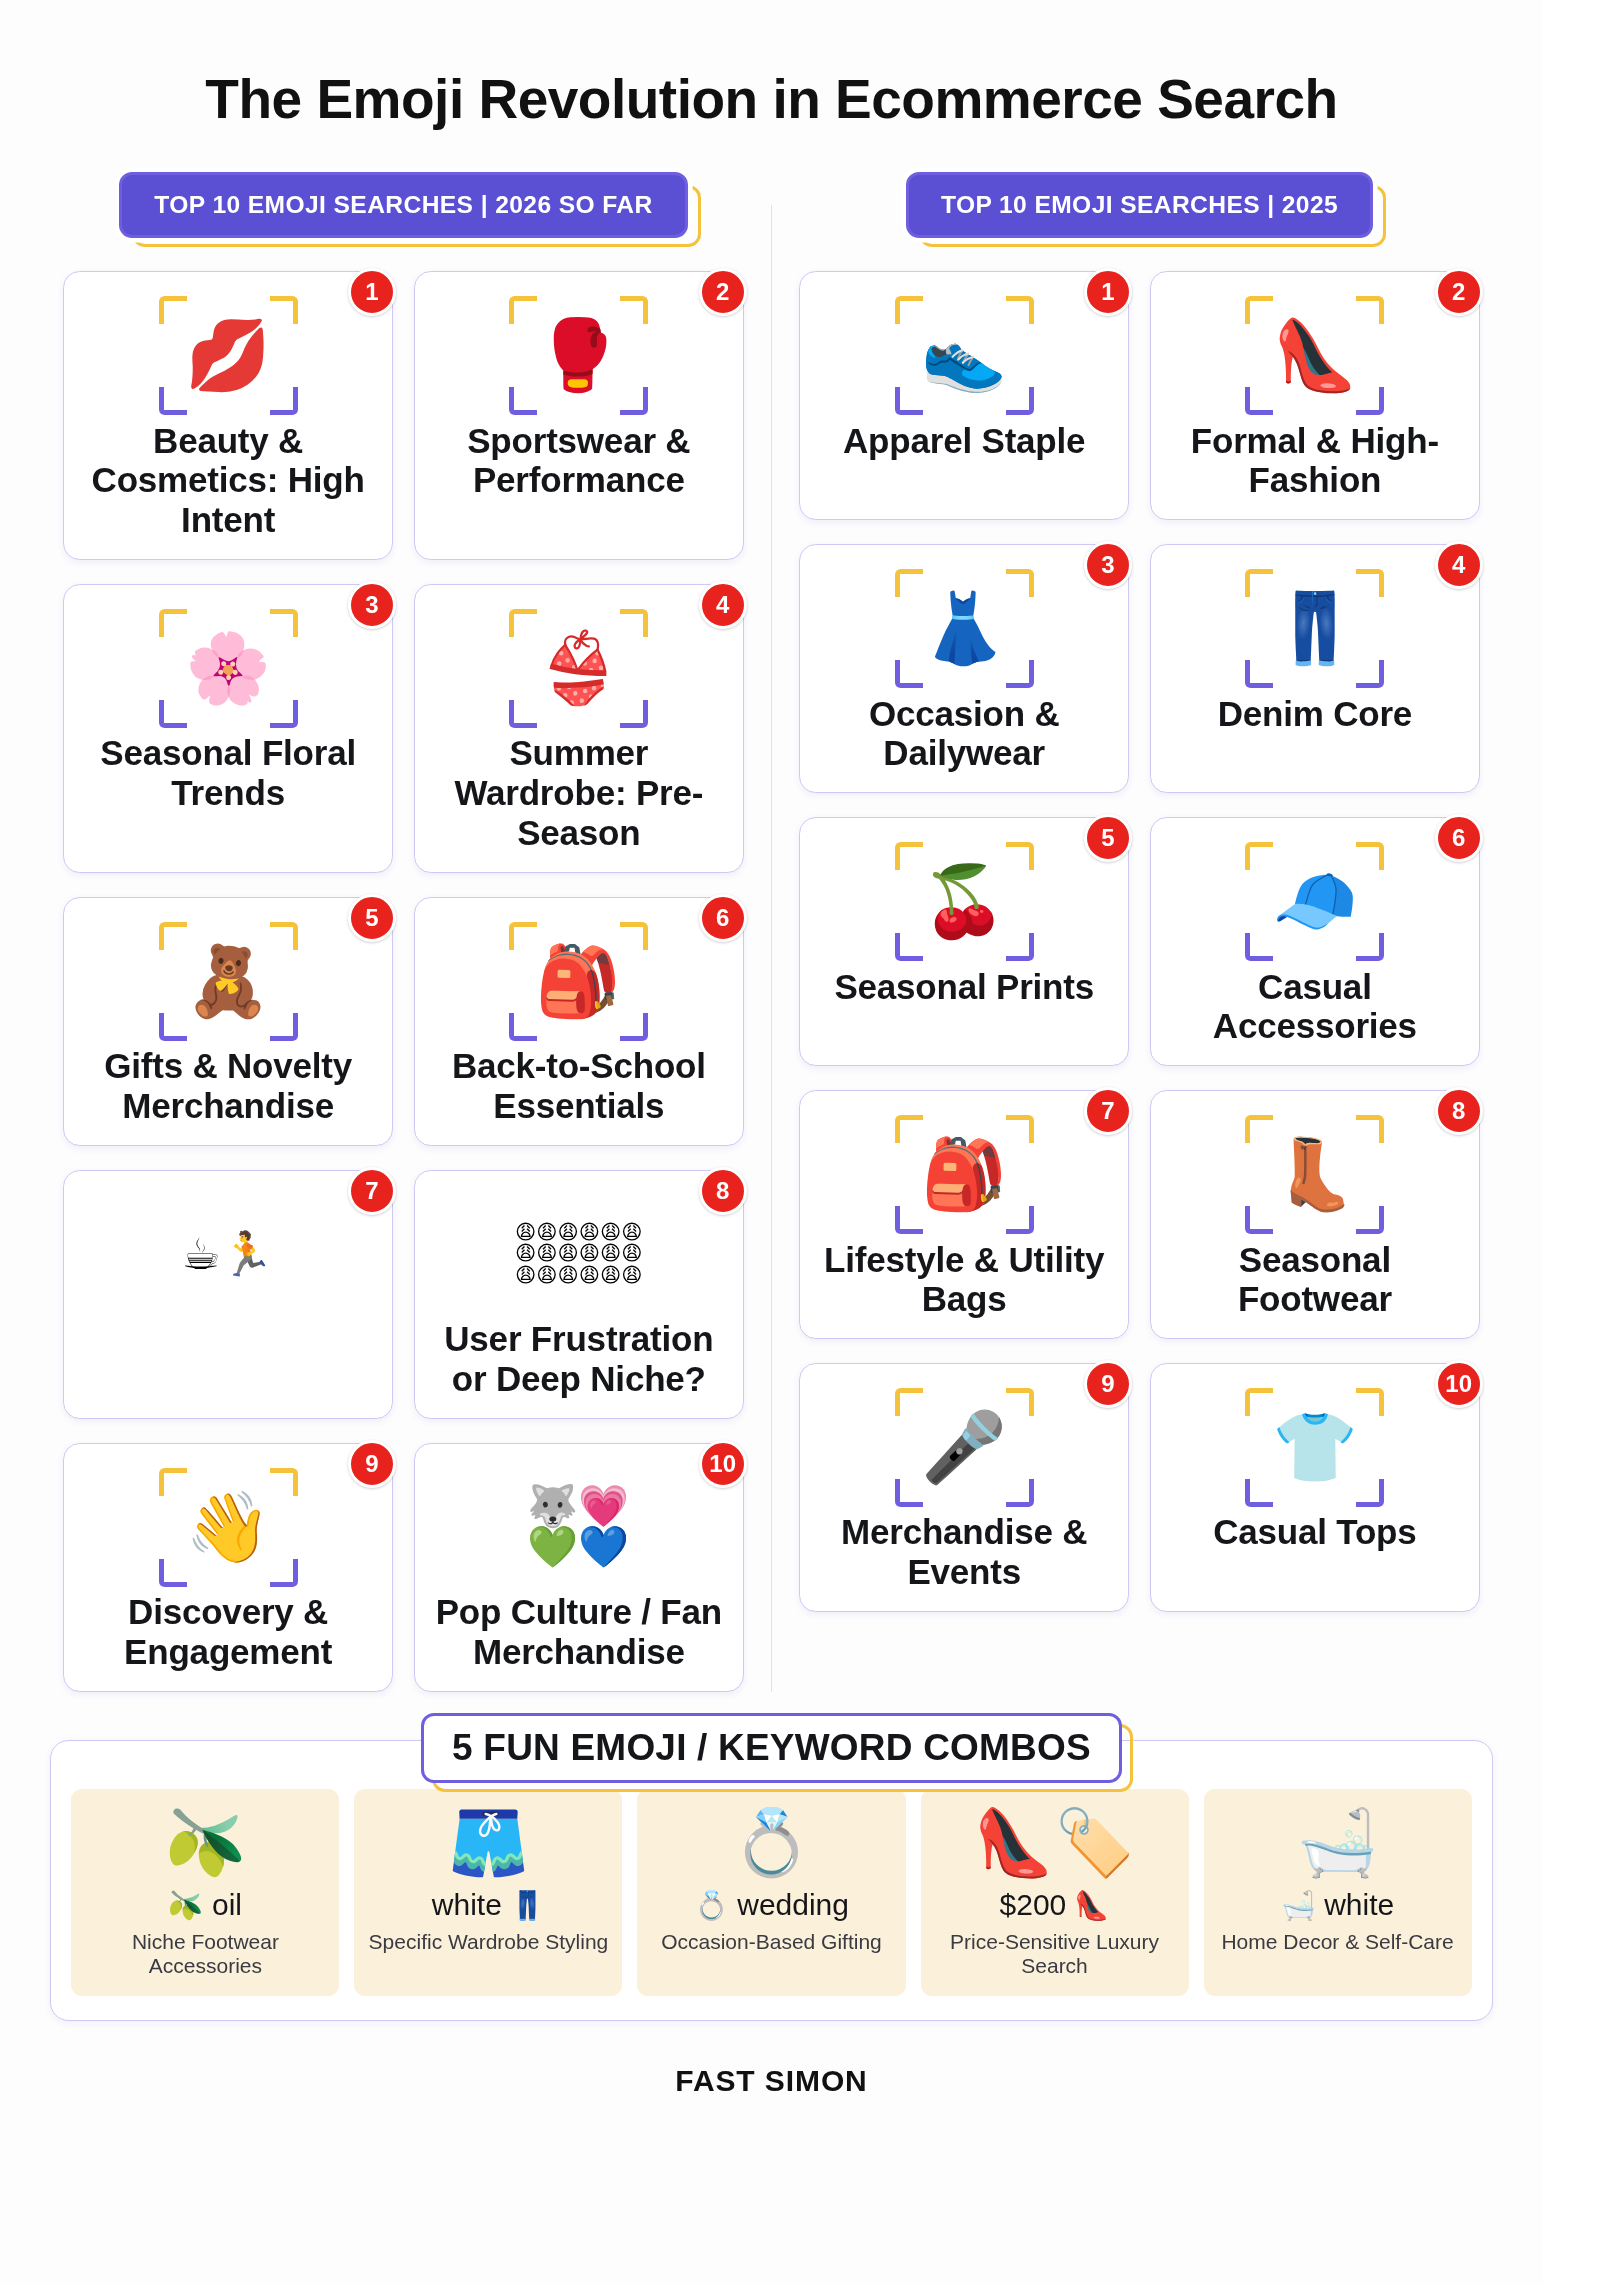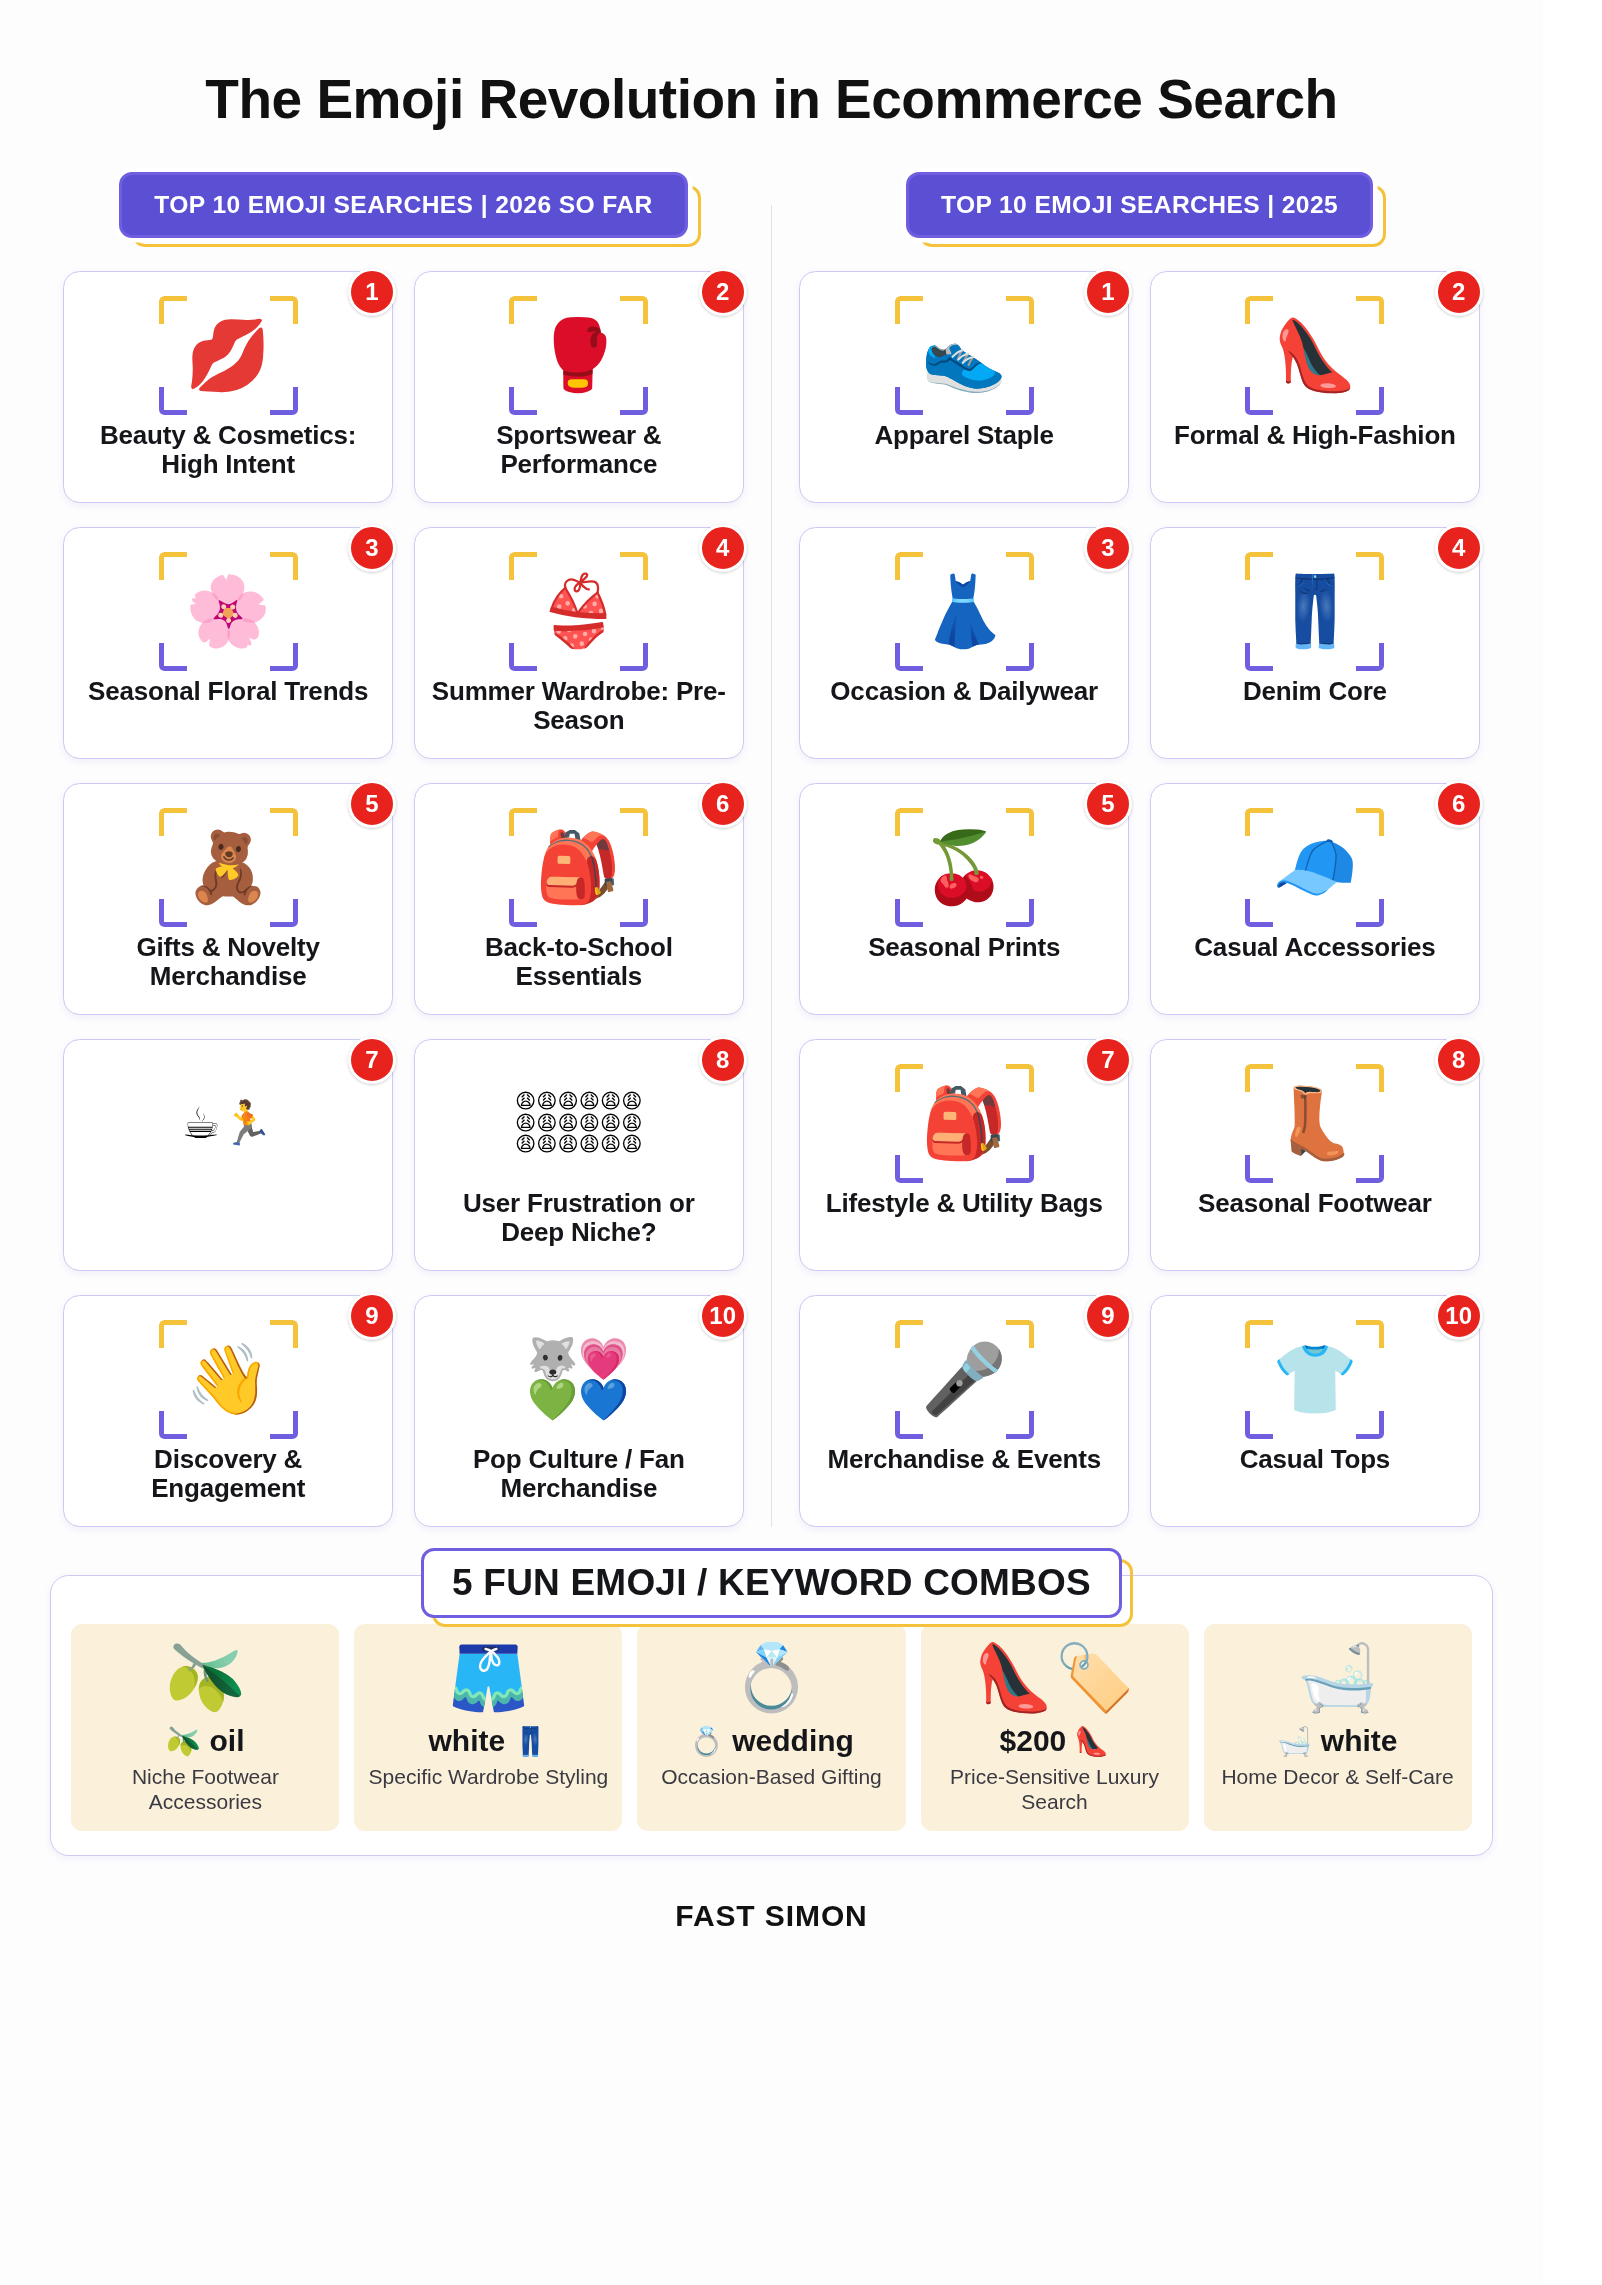--- a/index.html
+++ b/index.html
@@ -128,21 +128,21 @@
   .emoji {
     font-size: 69px;
     line-height: 1;
     text-align: center;
     font-family: "DejaVu Sans", sans-serif;
   }
   .emoji.small { font-size: 43px; }
   .emoji.tiny { font-size: 20.4px; line-height: 1.05; letter-spacing: 0px; max-width: 139px; }
   .emoji.hearts { font-size: 41px; }
   .card-label {
-    font-size: 26px;
+    font-size: 35px;
     font-weight: bold;
     color: #15161a;
     text-align: center;
     line-height: 1.14;
     letter-spacing: -0.2px;
   }
   
   .combos {
     margin-top: 48px;
     position: relative;
@@ -193,21 +193,21 @@
     padding: 20.4px 9.3px 16.7px 9.3px;
     text-align: center;
   }
   .combo-emoji {
     font-size: 65px;
     line-height: 1.05;
     font-family: "DejaVu Sans", sans-serif;
   }
   .combo-term {
     font-size: 30px;
-    font-weight: bold;
+    font-weight: normal;
     color: #15161a;
     margin-top: 11px;
     white-space: nowrap;
   }
   .combo-term .ce { font-size: 28px; font-family: "DejaVu Sans", sans-serif; }
   .combo-desc {
     font-size: 21px;
     color: #3a3a42;
     margin-top: 7.4px;
     line-height: 1.18;

